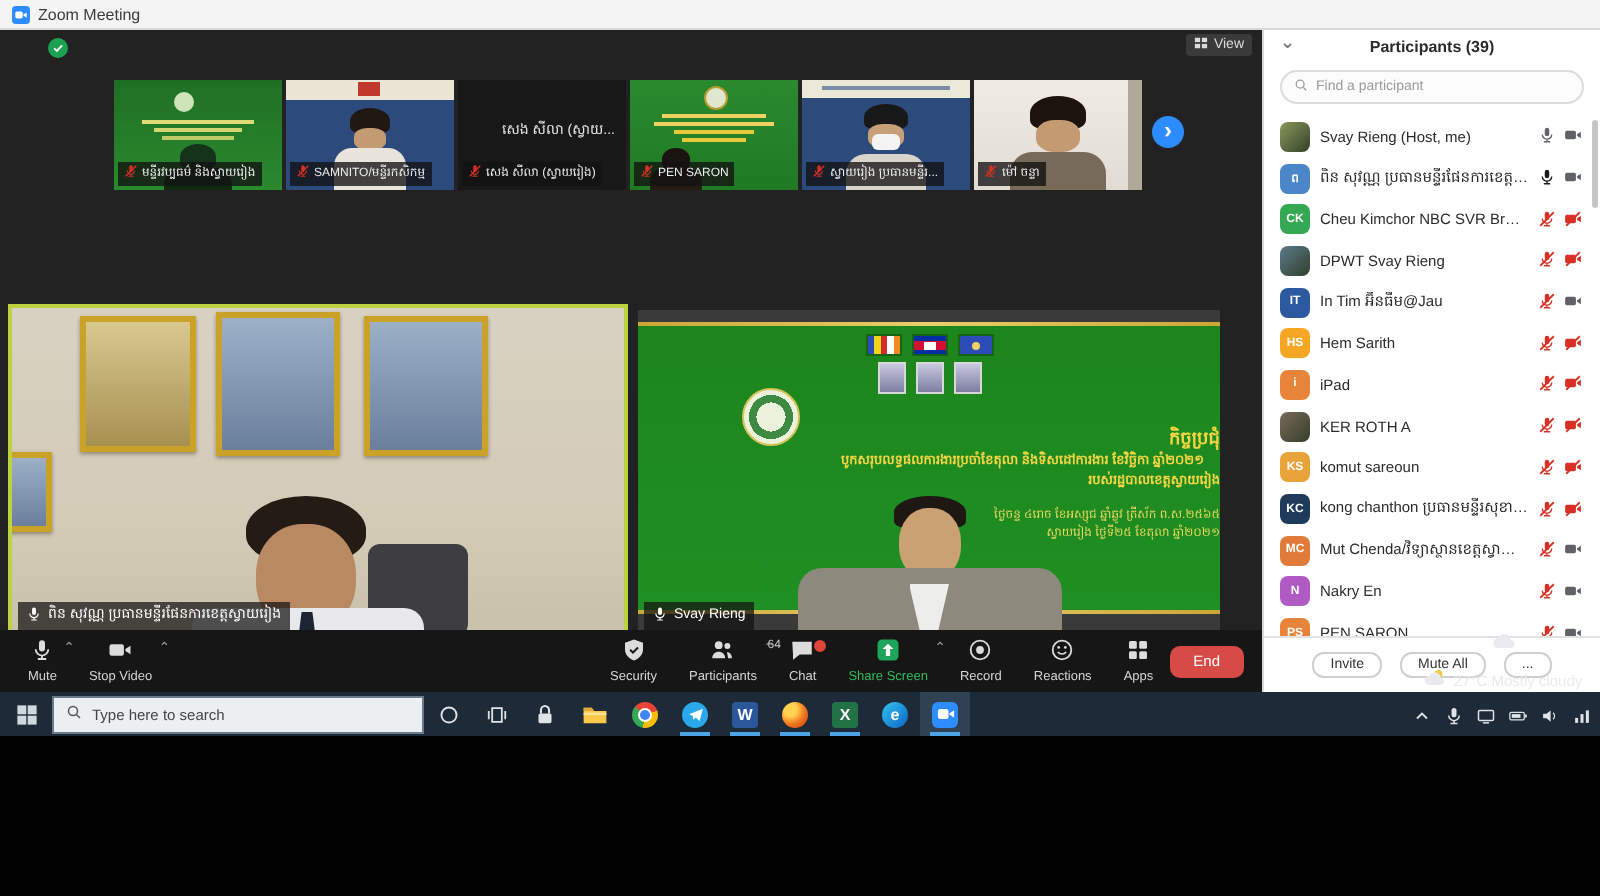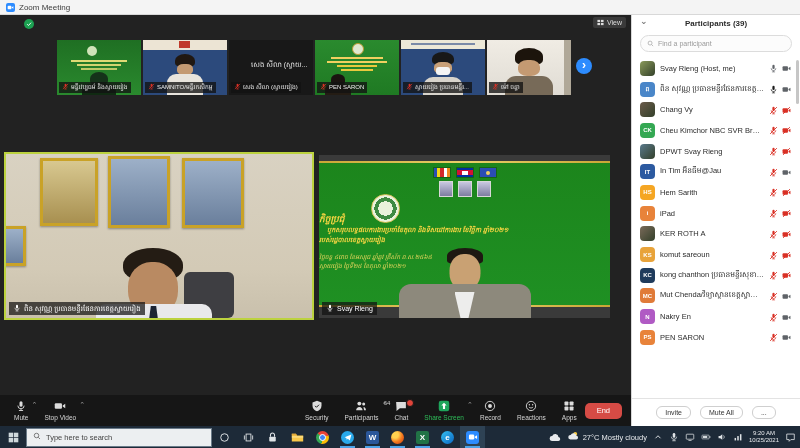--- a/index.html
+++ b/index.html
@@ -1,16 +1,16 @@
 <!DOCTYPE html>
 <html><head>
 <meta charset="utf-8">
 <style>
   html,body{margin:0;padding:0;background:#000;}
-  .screen{position:relative;width:800px;height:448px;overflow:hidden;background:#ef4444;
+  .screen{position:relative;width:800px;height:368px;overflow:hidden;background:#ef4444;
     font-family:"Liberation Sans","DejaVu Sans",sans-serif;-webkit-font-smoothing:antialiased;}
   
   .titlebar{position:absolute;top:0;left:0;right:0;height:14px;background:#f4f4f4;border-bottom:1px solid #d8d8d8;
     display:flex;align-items:center;gap:4px;padding-left:6px;font-size:8px;color:#3c3c3c;z-index:5;}
   .zoom-app-badge{width:9px;height:9px;border-radius:2px;background:#2d8cff;display:flex;align-items:center;justify-content:center;flex:none;}
   
   .meeting{position:absolute;top:14px;left:0;width:632px;bottom:22px;background:#222;}
   .shield{position:absolute;top:5px;left:24px;width:10px;height:10px;border-radius:50%;background:#1ca152;display:flex;align-items:center;justify-content:center;}
   .view-btn{position:absolute;top:3px;right:6px;height:11px;background:#3a3a3a;border-radius:2px;color:#ddd;font-size:7px;display:flex;align-items:center;gap:3px;padding:0 4px;}
   .thumbs{position:absolute;top:26px;left:57px;display:flex;gap:2px;}
@@ -33,21 +33,21 @@
   .pl-tie{position:absolute;left:143px;top:152px;width:9px;height:14px;background:#1d2433;clip-path:polygon(20% 0,80% 0,100% 100%,0 100%);}
   
   .banner{position:absolute;left:0;top:6px;right:0;height:146px;background:linear-gradient(#1c851c,#1f9023);}
   .goldline{position:absolute;left:0;right:0;height:2px;background:linear-gradient(90deg,#caa635,#e9cf6a,#caa635);}
   .flags{position:absolute;top:7px;left:50%;transform:translateX(-50%);display:flex;gap:7px;}
   .flag{width:16px;height:9px;position:relative;box-shadow:0 0 0 1px rgba(0,0,0,.25);}
   .bportraits{position:absolute;top:20px;left:50%;transform:translateX(-50%);display:flex;gap:5px;}
   .bframe{width:12px;height:14px;border:1px solid #d8d8d8;background:linear-gradient(#c8c8e0,#7d7da0);}
   .seal{position:absolute;left:52px;top:33px;width:27px;height:27px;border-radius:50%;border:1px solid #d9c35a;
     background:radial-gradient(circle,#eaf2dc 0 38%,#3f8a43 38% 58%,#eaf2dc 58% 100%);}
-  .btxt{position:absolute;left:0;right:0;text-align:left;color:#f5d542;font-style:italic;}
+  .btxt{position:absolute;left:0;right:0;text-align:right;color:#f5d542;}
   .btitle{top:52px;font-size:9px;font-weight:bold;}
   .bline1{top:65px;font-size:6.5px;font-weight:bold;padding:0 8px;}
   .bline2{top:75px;font-size:6.5px;font-weight:bold;}
   .bline3{top:92px;font-size:6px;color:#ead75e;}
   .bline4{top:101px;font-size:6px;color:#ead75e;}
   .pr-hair{position:absolute;left:50%;transform:translateX(-50%);bottom:54px;width:36px;height:16px;border-radius:50% 50% 20% 20%;background:#1e1812;}
   .pr-face{position:absolute;left:50%;transform:translateX(-50%);bottom:28px;width:31px;height:36px;border-radius:46%;background:#c9a173;}
   .pr-body{position:absolute;left:50%;transform:translateX(-50%);bottom:0;width:132px;height:34px;background:#8d897c;border-radius:12px 12px 0 0;}
   .pr-shirt{position:absolute;left:50%;transform:translateX(-50%);bottom:0;width:20px;height:26px;background:#ededec;clip-path:polygon(0 0,100% 0,70% 100%,30% 100%);}
   
@@ -80,21 +80,21 @@
   .tk-start{width:26px;height:22px;display:flex;align-items:center;justify-content:center;flex:none;}
   .tk-search{width:172px;height:17px;background:#eceff1;border:1px solid #6a7a88;display:flex;align-items:center;gap:5px;
     padding:0 6px;font-size:7.5px;color:#444;flex:none;}
   .tk-btn{width:24px;height:22px;display:flex;align-items:center;justify-content:center;flex:none;}
   .tk-app{position:relative;width:25px;height:22px;display:flex;align-items:center;justify-content:center;flex:none;}
   .tk-app.active{background:#2e4254;}
   .run-line{position:absolute;bottom:0;left:5px;width:15px;height:2px;background:#4da3e8;}
   .sq13{width:13px;height:13px;display:flex;align-items:center;justify-content:center;color:#fff;font-weight:bold;font-size:8px;}
   .chrome-ball{width:13px;height:13px;border-radius:50%;background:conic-gradient(from -50deg,#ea4335 0 120deg,#fbbc05 120deg 240deg,#34a853 240deg 360deg);display:flex;align-items:center;justify-content:center;}
   .chrome-core{width:5px;height:5px;border-radius:50%;background:#4285f4;border:1.5px solid #fff;}
-  .tray{margin-left:auto;display:flex;align-items:center;gap:6px;padding-right:4px;}
+  .tray{margin-left:auto;display:flex;align-items:center;gap:6px;padding-right:4px;flex-direction:column;}
   .weather{display:flex;align-items:center;gap:4px;font-size:7.5px;white-space:nowrap;}
   .tray-ic{display:flex;align-items:center;justify-content:center;}
   .clock{font-size:6px;line-height:7px;text-align:center;white-space:nowrap;}
   
   .abs{position:absolute;}
 </style>
 </head>
 <body>
 
 <div class="screen">
@@ -408,37 +408,20 @@
                 <path d="M3.8 7.5a4.2 4.2 0 0 0 8.4 0" fill="none" stroke="#1b1b1b" stroke-width="1.2"></path>
                 <path d="M8 11.7V14M5.2 14h5.6" stroke="#1b1b1b" stroke-width="1.2" fill="none"></path>
               </svg></span>
             <span><svg width="9" height="9" viewBox="0 0 16 16">
                 <rect x="1" y="4.2" width="9.6" height="7.6" rx="1.5" fill="#5f6368"></rect>
                 <path d="M11.6 7.3 15 5.1v5.8l-3.4-2.2z" fill="#5f6368"></path>
               </svg></span>
           </span>
         </div>
         <div class="prow">
-          <div class="avatar" style="background: linear-gradient(135deg, rgb(107, 91, 74), rgb(51, 64, 42));"></div>
-          <span class="pname">Chang Vy</span>
-          <span class="picons">
-            <span><svg width="9" height="9" viewBox="0 0 16 16">
-                <rect x="6" y="1.5" width="4" height="7.5" rx="2" fill="#d93025"></rect>
-                <path d="M3.8 7.5a4.2 4.2 0 0 0 8.4 0" fill="none" stroke="#d93025" stroke-width="1.2"></path>
-                <path d="M8 11.7V14M5.2 14h5.6" stroke="#d93025" stroke-width="1.2" fill="none"></path>
-                <line x1="2" y1="14" x2="14" y2="2" stroke="#d93025" stroke-width="1.6"></line>
-              </svg></span>
-            <span><svg width="9" height="9" viewBox="0 0 16 16">
-                <rect x="1" y="4.2" width="9.6" height="7.6" rx="1.5" fill="#d93025"></rect>
-                <path d="M11.6 7.3 15 5.1v5.8l-3.4-2.2z" fill="#d93025"></path>
-                <line x1="2" y1="14" x2="14" y2="2" stroke="#d93025" stroke-width="1.6"></line>
-              </svg></span>
-          </span>
-        </div>
-        <div class="prow">
           <div class="avatar" style="background: rgb(52, 168, 83);">CK</div>
           <span class="pname">Cheu Kimchor NBC SVR Branch</span>
           <span class="picons">
             <span><svg width="9" height="9" viewBox="0 0 16 16">
                 <rect x="6" y="1.5" width="4" height="7.5" rx="2" fill="#d93025"></rect>
                 <path d="M3.8 7.5a4.2 4.2 0 0 0 8.4 0" fill="none" stroke="#d93025" stroke-width="1.2"></path>
                 <path d="M8 11.7V14M5.2 14h5.6" stroke="#d93025" stroke-width="1.2" fill="none"></path>
                 <line x1="2" y1="14" x2="14" y2="2" stroke="#d93025" stroke-width="1.6"></line>
               </svg></span>
             <span><svg width="9" height="9" viewBox="0 0 16 16">

